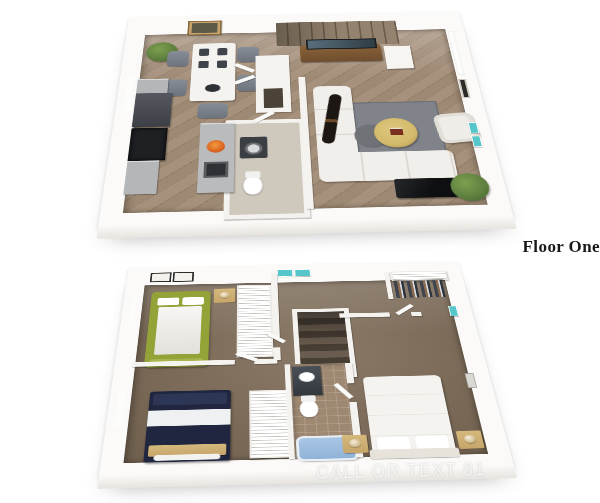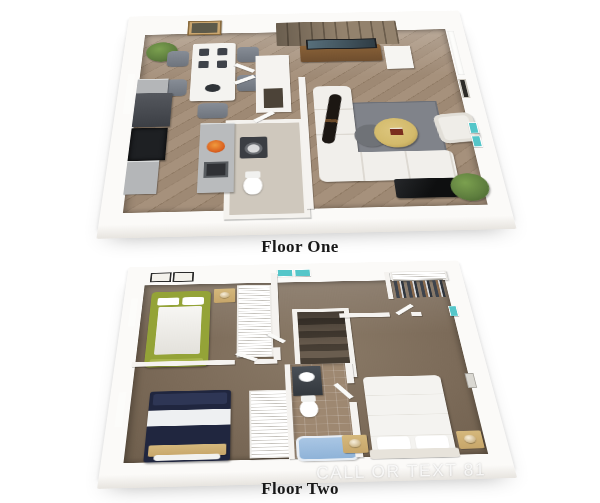--- a/index.html
+++ b/index.html
@@ -36,21 +36,21 @@
         box-shadow:1px 2px 2px rgba(0,0,0,.3)}
   .chair{position:absolute;background:linear-gradient(#878d96,#6e747d);border-radius:6px;box-shadow:0 1px 1px rgba(0,0,0,.3)}
   .sofa{position:absolute;background:var(--sofa_white);border-radius:8px;box-shadow:1px 2px 2px rgba(0,0,0,.28)}
   .mat{position:absolute;width:12px;height:14px;background:#3f434a;border-radius:2px}
   .toilet{position:absolute;width:20px;height:26px;background:#fff;border-radius:50%/55%;box-shadow:0 1px 2px rgba(0,0,0,.35)}
   .toilet::before{content:"";position:absolute;left:2px;top:-8px;width:16px;height:10px;background:#f1f1ef;border-radius:2px}
   .vanity{position:absolute;background:linear-gradient(#4a5057,#33383d);box-shadow:1px 1px 2px rgba(0,0,0,.4)}
   .vanity::after{content:"";position:absolute;left:7px;top:10px;width:18px;height:16px;border-radius:50%;
         background:radial-gradient(circle at 50% 45%,#fff 0 55%,#cfd2d4 70%,#9aa0a5)}
   .teal{background:var(--teal_accent);border:1px solid #fff;box-shadow:0 1px 1px rgba(0,0,0,.25)}
-  .caption{position:absolute;left:0;right:0;text-align:center;font:700 17px "Liberation Serif",serif;
+  .caption{position:absolute;left:0;right:0;text-align:right;font:700 17px "Liberation Serif",serif;
         color:var(--caption_text);letter-spacing:.4px}
   #p1 .caption{top:237px}
   #p2 .caption{top:221px}
   .watermark{position:absolute;left:316px;top:203px;z-index:5;font:400 17.5px "Liberation Sans",sans-serif;
         letter-spacing:1.5px;color:var(--watermark_text);transform:rotate(-1.2deg);
         text-shadow:0 0 2px rgba(110,110,110,.4);white-space:nowrap}
 </style>
 </head>
 <body>
 
@@ -201,16 +201,15 @@
         <div class="lamp" style="left:245px;top:304px"></div>
         <div class="f tan" style="left:358px;top:296px;width:26px;height:26px"></div>
         <div class="lamp" style="left:365px;top:302px"></div>
         <div class="f teal" style="left:382px;top:84px;width:8px;height:18px"></div>
         <div class="f" style="left:382px;top:206px;width:8px;height:22px;background:#dad8d2;border:1px solid #a9a7a1"></div>
         <div class="f" style="left:0px;top:56px;width:8px;height:54px;background:#fcfcfa"></div>
         <div class="f" style="left:0px;top:224px;width:8px;height:54px;background:#fcfcfa"></div>
       </div>
     </div>
     <div class="watermark">CALL OR TEXT 81</div>
-    <div class="caption">Floor Two</div>
   </div>
 
 </div>
 
 </body></html>

